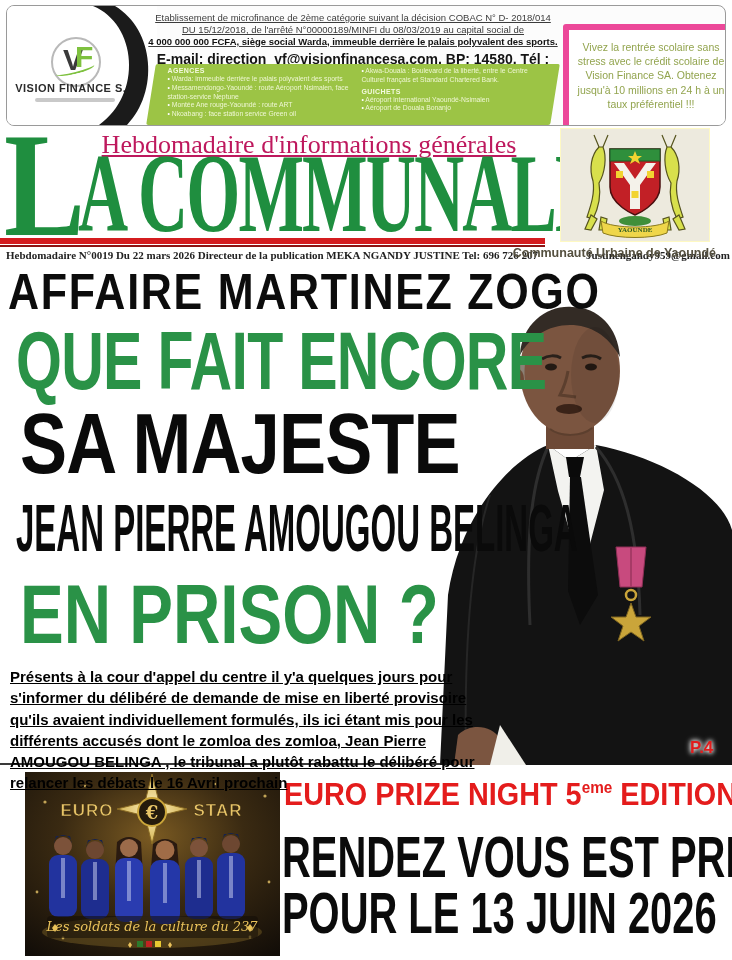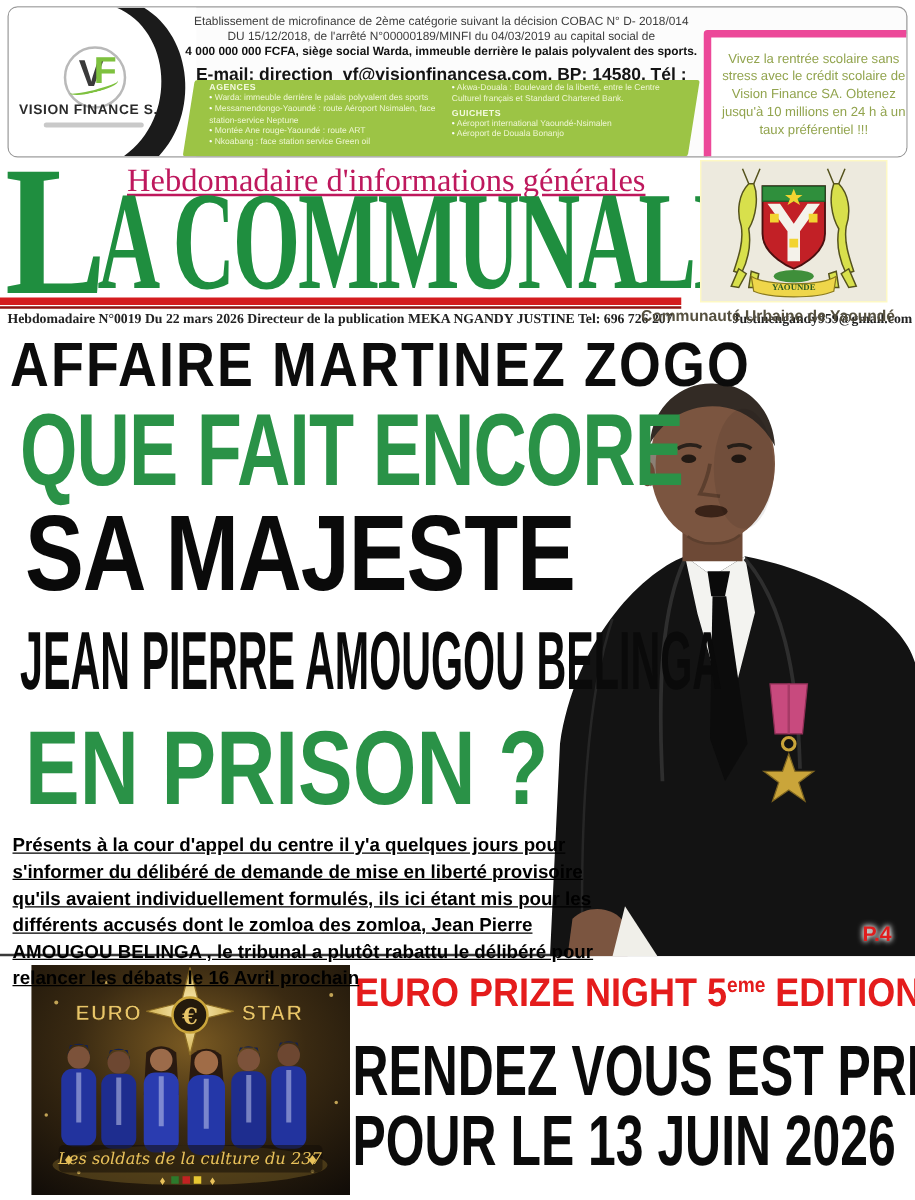--- a/index.html
+++ b/index.html
@@ -14,21 +14,21 @@
   .vf-circle{position:absolute;left:44px;top:31px;width:46px;height:46px;border-radius:50%;
              border:2px solid #b9b9b9;background:#fff;}
   .vf-v{position:absolute;left:10px;top:4px;font-weight:bold;font-size:30px;color:#3a3a3a;}
   .vf-f{position:absolute;left:22px;top:1px;font-weight:bold;font-size:30px;color:#7ec13f;}
   .vf-swipe{position:absolute;left:2px;top:26px;width:40px;height:7px;border-radius:50%;
             border-bottom:2px solid #7ec13f;transform:rotate(-14deg);}
   .vf-name{position:absolute;left:8px;top:76px;width:120px;text-align:center;
            font-size:11px;font-weight:bold;letter-spacing:.5px;color:#2b2b2b;}
   .vf-tagbar{position:absolute;left:28px;top:92px;width:80px;height:4px;background:#c9c9c9;border-radius:2px;}
   .ad-center{position:absolute;left:140px;top:0;width:412px;height:119px;}
-  .reg{margin-top:6px;text-align:center;font-size:9.5px;line-height:1.25;color:#3c3c3c;}
+  .reg{margin-top:6px;text-align:center;font-size:9.5px;line-height:1.25;color:#3c3c3c;text-decoration:underline;}
   .reg .bold{font-weight:bold;color:#111;}
   .contact{margin-top:3px;text-align:center;font-size:14px;font-weight:bold;color:#141414;}
   .green-box{position:absolute;left:4px;top:58px;width:404px;height:61px;background:#9cc445;
              transform:skewX(-9deg);border-radius:2px;}
   .gb-in{transform:skewX(9deg);display:flex;padding:3px 10px 0 16px;gap:10px;}
   .gb-col{width:50%;}
   .gb-title{font-size:7px;font-weight:bold;color:#f4fadf;letter-spacing:.4px;margin-bottom:1px;}
   .gb-item{font-size:6.8px;line-height:1.3;color:#eef6d2;}
   .gb-item::before{content:"• ";color:#ffffff;}
   .offer-box{position:absolute;left:556px;top:18px;width:152px;height:92px;background:#fff;
@@ -92,21 +92,21 @@
       </div>
       <div class="vf-name">VISION FINANCE S.A</div>
       <div class="vf-tagbar"></div>
     </div>
     <svg class="swoosh" viewBox="0 0 75 119">
       <path d="M8,0 C52,18 58,88 14,119 L42,119 C74,86 70,24 30,0 Z" fill="#1b1b1b"></path>
     </svg>
     <div class="ad-center">
       <div class="reg">
         <div>Etablissement de microfinance de 2ème catégorie suivant la décision COBAC N° D- 2018/014</div>
-        <div>DU 15/12/2018, de l'arrêté N°00000189/MINFI du 04/03/2019 au capital social de</div>
+        <div>DU 15/12/2018, de l'arrêté N°00000189/MINFI du 08/03/2019 au capital social de</div>
         <div class="bold">4 000 000 000 FCFA, siège social Warda, immeuble derrière le palais polyvalent des sports.</div>
       </div>
       <div class="contact">E-mail: direction_vf@visionfinancesa.com, BP: 14580, Tél : 699 881 422</div>
       <div class="green-box">
         <div class="gb-in">
           <div class="gb-col">
             <div class="gb-title">AGENCES</div>
             <div class="gb-item">Warda: immeuble derrière le palais polyvalent des sports</div>
             <div class="gb-item">Messamendongo-Yaoundé : route Aéroport Nsimalen, face station-service Neptune</div>
             <div class="gb-item">Montée Ane rouge-Yaoundé : route ART</div>

